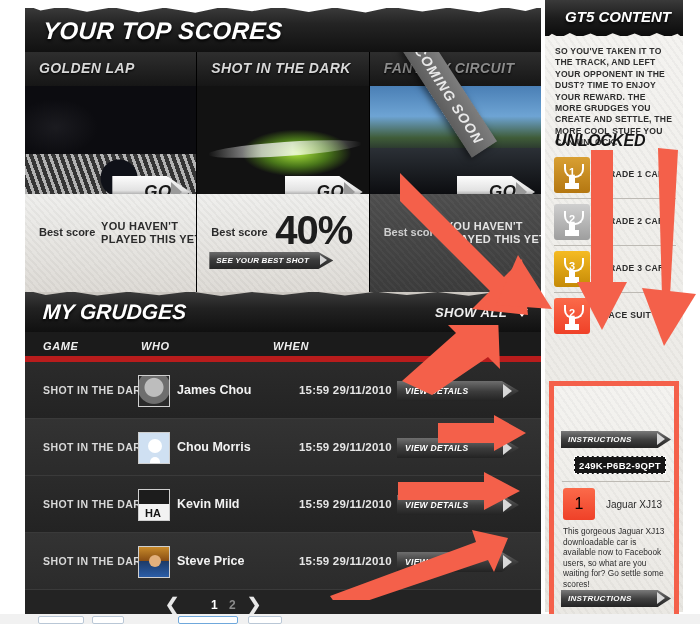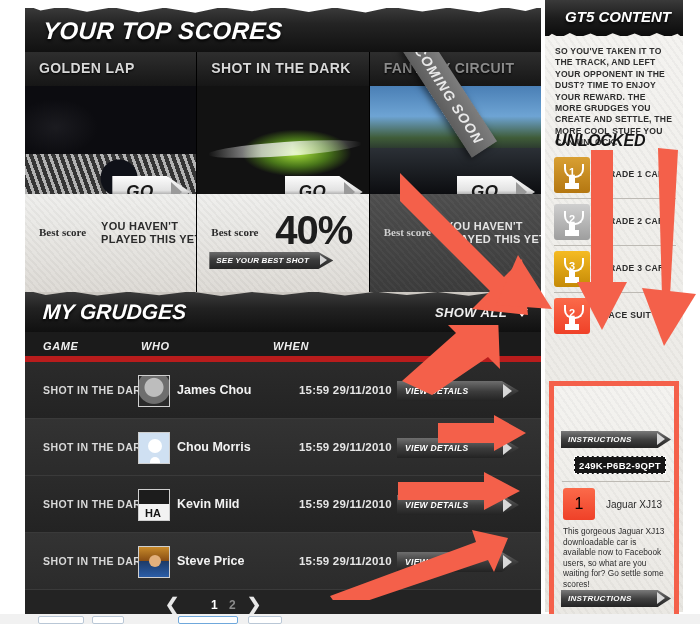--- a/index.html
+++ b/index.html
@@ -35,21 +35,21 @@
     transform: skewX(-4deg);
   }
 
   
   .cards { display:flex; width:100%; height:240px; background:#0c0c0c; }
   .card { position:relative; flex:1 1 0; border-right:1px solid #000; overflow:hidden; }
   .card:last-child{ border-right:none; }
   .card-title{
     position:relative; z-index:4; height:34px;
     background:linear-gradient(180deg,#2e2e2e,#161616);
-    color:#d8d8d8; font-size:14px; font-weight:bold; 
+    color:#d8d8d8; font-size:14px; font-weight:bold; font-style:italic;
     letter-spacing:.4px; padding:8px 0 0 14px;
     text-shadow:0 1px 2px #000;
   }
   .card.dim .card-title{ color:#8b8b8b; }
   .card-img{ position:relative; height:108px; overflow:hidden; }
 
   
   .img-golden{
     background:
       radial-gradient(ellipse 60px 40px at 18% 38%, #1b1b20 0%, #0c0c10 70%),
@@ -84,39 +84,39 @@
   .go-btn{
     position:absolute; right:6px; bottom:-14px; z-index:6;
     width:78px; height:32px;
     background:linear-gradient(180deg,#fdfdfd 0%,#e2e2e2 45%,#b9b9b9 55%,#f2f2f2 100%);
     clip-path: polygon(0 0, 70% 0, 100% 50%, 70% 100%, 0 100%);
     box-shadow:0 2px 4px rgba(0,0,0,.6);
     display:flex; align-items:center;
   }
   .go-btn span{
     font-size:17px; font-weight:bold; font-style:italic; color:#171717;
-    margin-left:14px; letter-spacing:.5px;
+    margin-left:32px; letter-spacing:.5px;
   }
   .go-btn:after{
     content:""; position:absolute; right:8px; top:6px;
     border-left:11px solid #9a9a9a; border-top:10px solid transparent; border-bottom:10px solid transparent;
   }
 
   .card-body{
     position:relative; height:98px;
     background:
       repeating-linear-gradient(48deg, rgba(0,0,0,.035) 0 2px, transparent 2px 5px),
       linear-gradient(180deg,#efefed,#dedbd6);
   }
   .card.dim .card-body{
     background:
       repeating-linear-gradient(48deg, rgba(255,255,255,.03) 0 2px, transparent 2px 5px),
       linear-gradient(180deg,#4d4d4d,#3b3b3b);
   }
-  .bs-label{ position:absolute; left:14px; top:32px; font-size:11px; font-weight:bold; color:#2b2b2b;font-family:Liberation Serif, serif; }
+  .bs-label{ position:absolute; left:14px; top:32px; font-size:11px; font-weight:bold; color:#2b2b2b; }
   .card.dim .bs-label{ color:#cfcfcf; }
   .bs-none{ position:absolute; left:76px; top:26px; width:110px; font-size:11px; font-weight:bold; color:#2b2b2b; line-height:13px; letter-spacing:.3px; }
   .card.dim .bs-none{ color:#e4e4e4; }
   .bs-pct{ position:absolute; left:78px; top:14px; font-size:40px; font-weight:bold; color:#1d1d1d; letter-spacing:-1px; }
   .shot-btn{
     position:absolute; left:12px; top:58px; width:124px; height:17px;
     background:linear-gradient(180deg,#6c6c6c,#3a3a3a 50%,#262626);
     clip-path: polygon(0 0, 88% 0, 100% 50%, 88% 100%, 0 100%);
     display:flex; align-items:center;
   }

